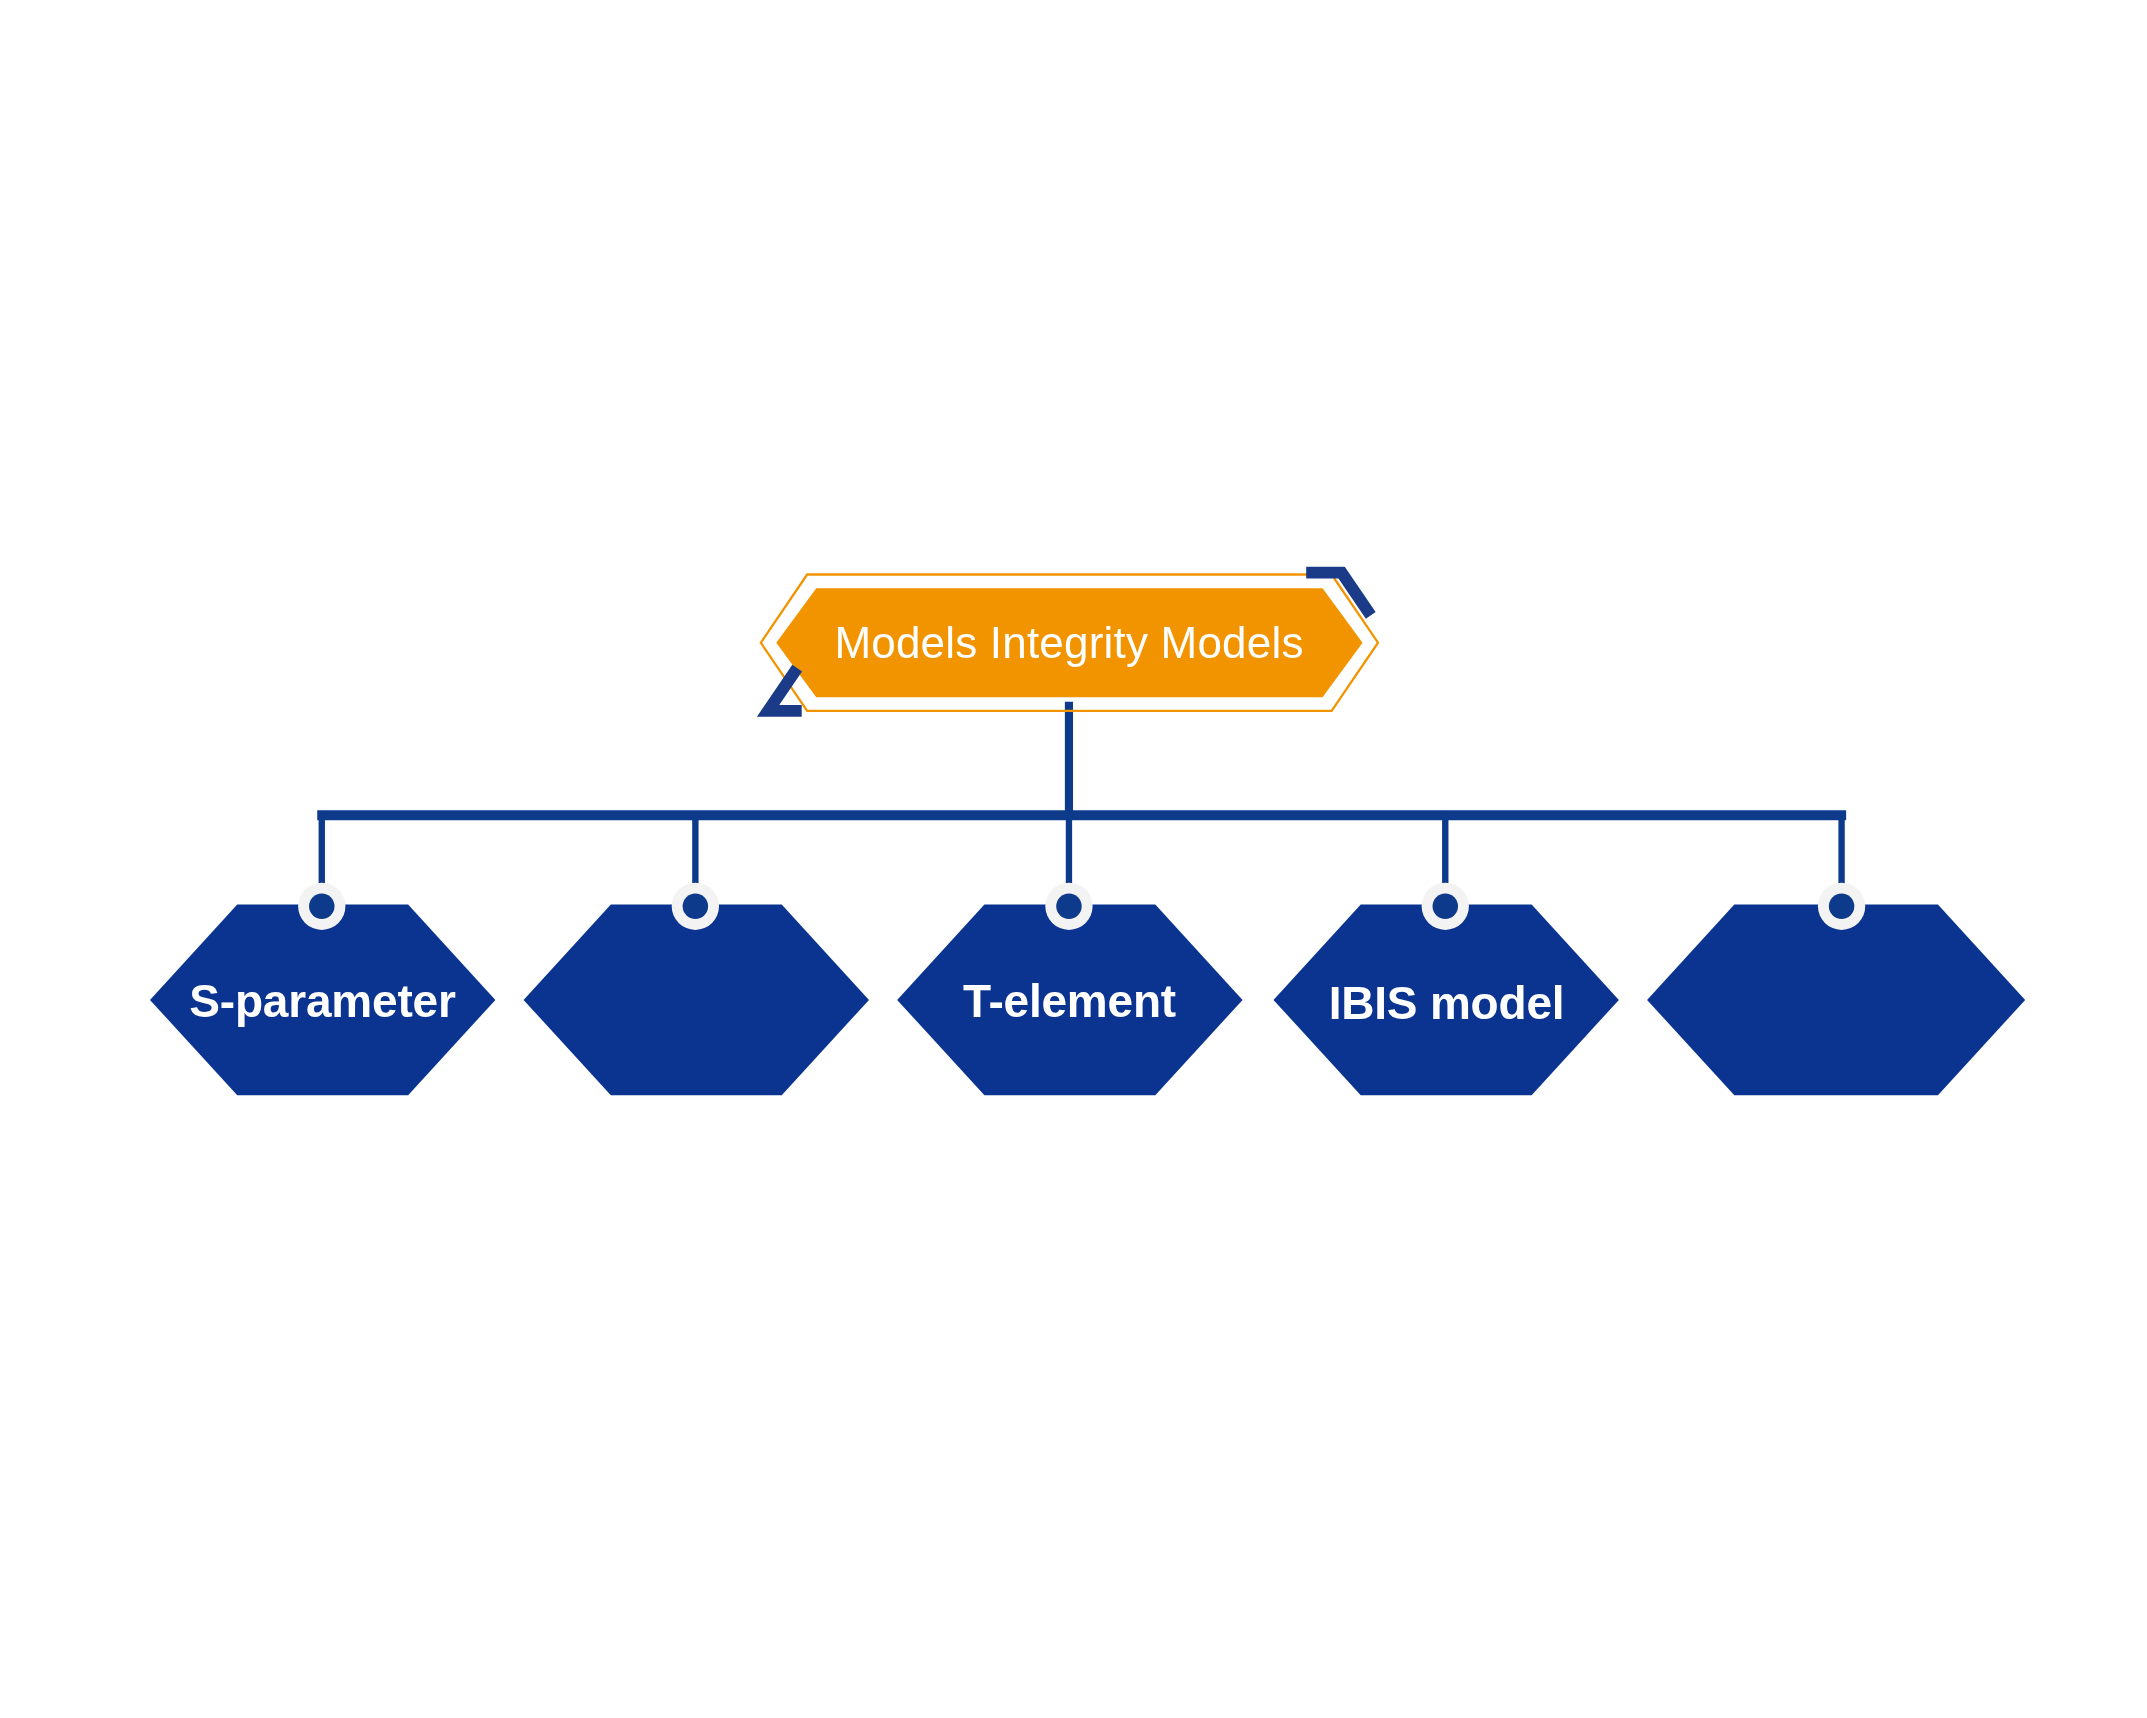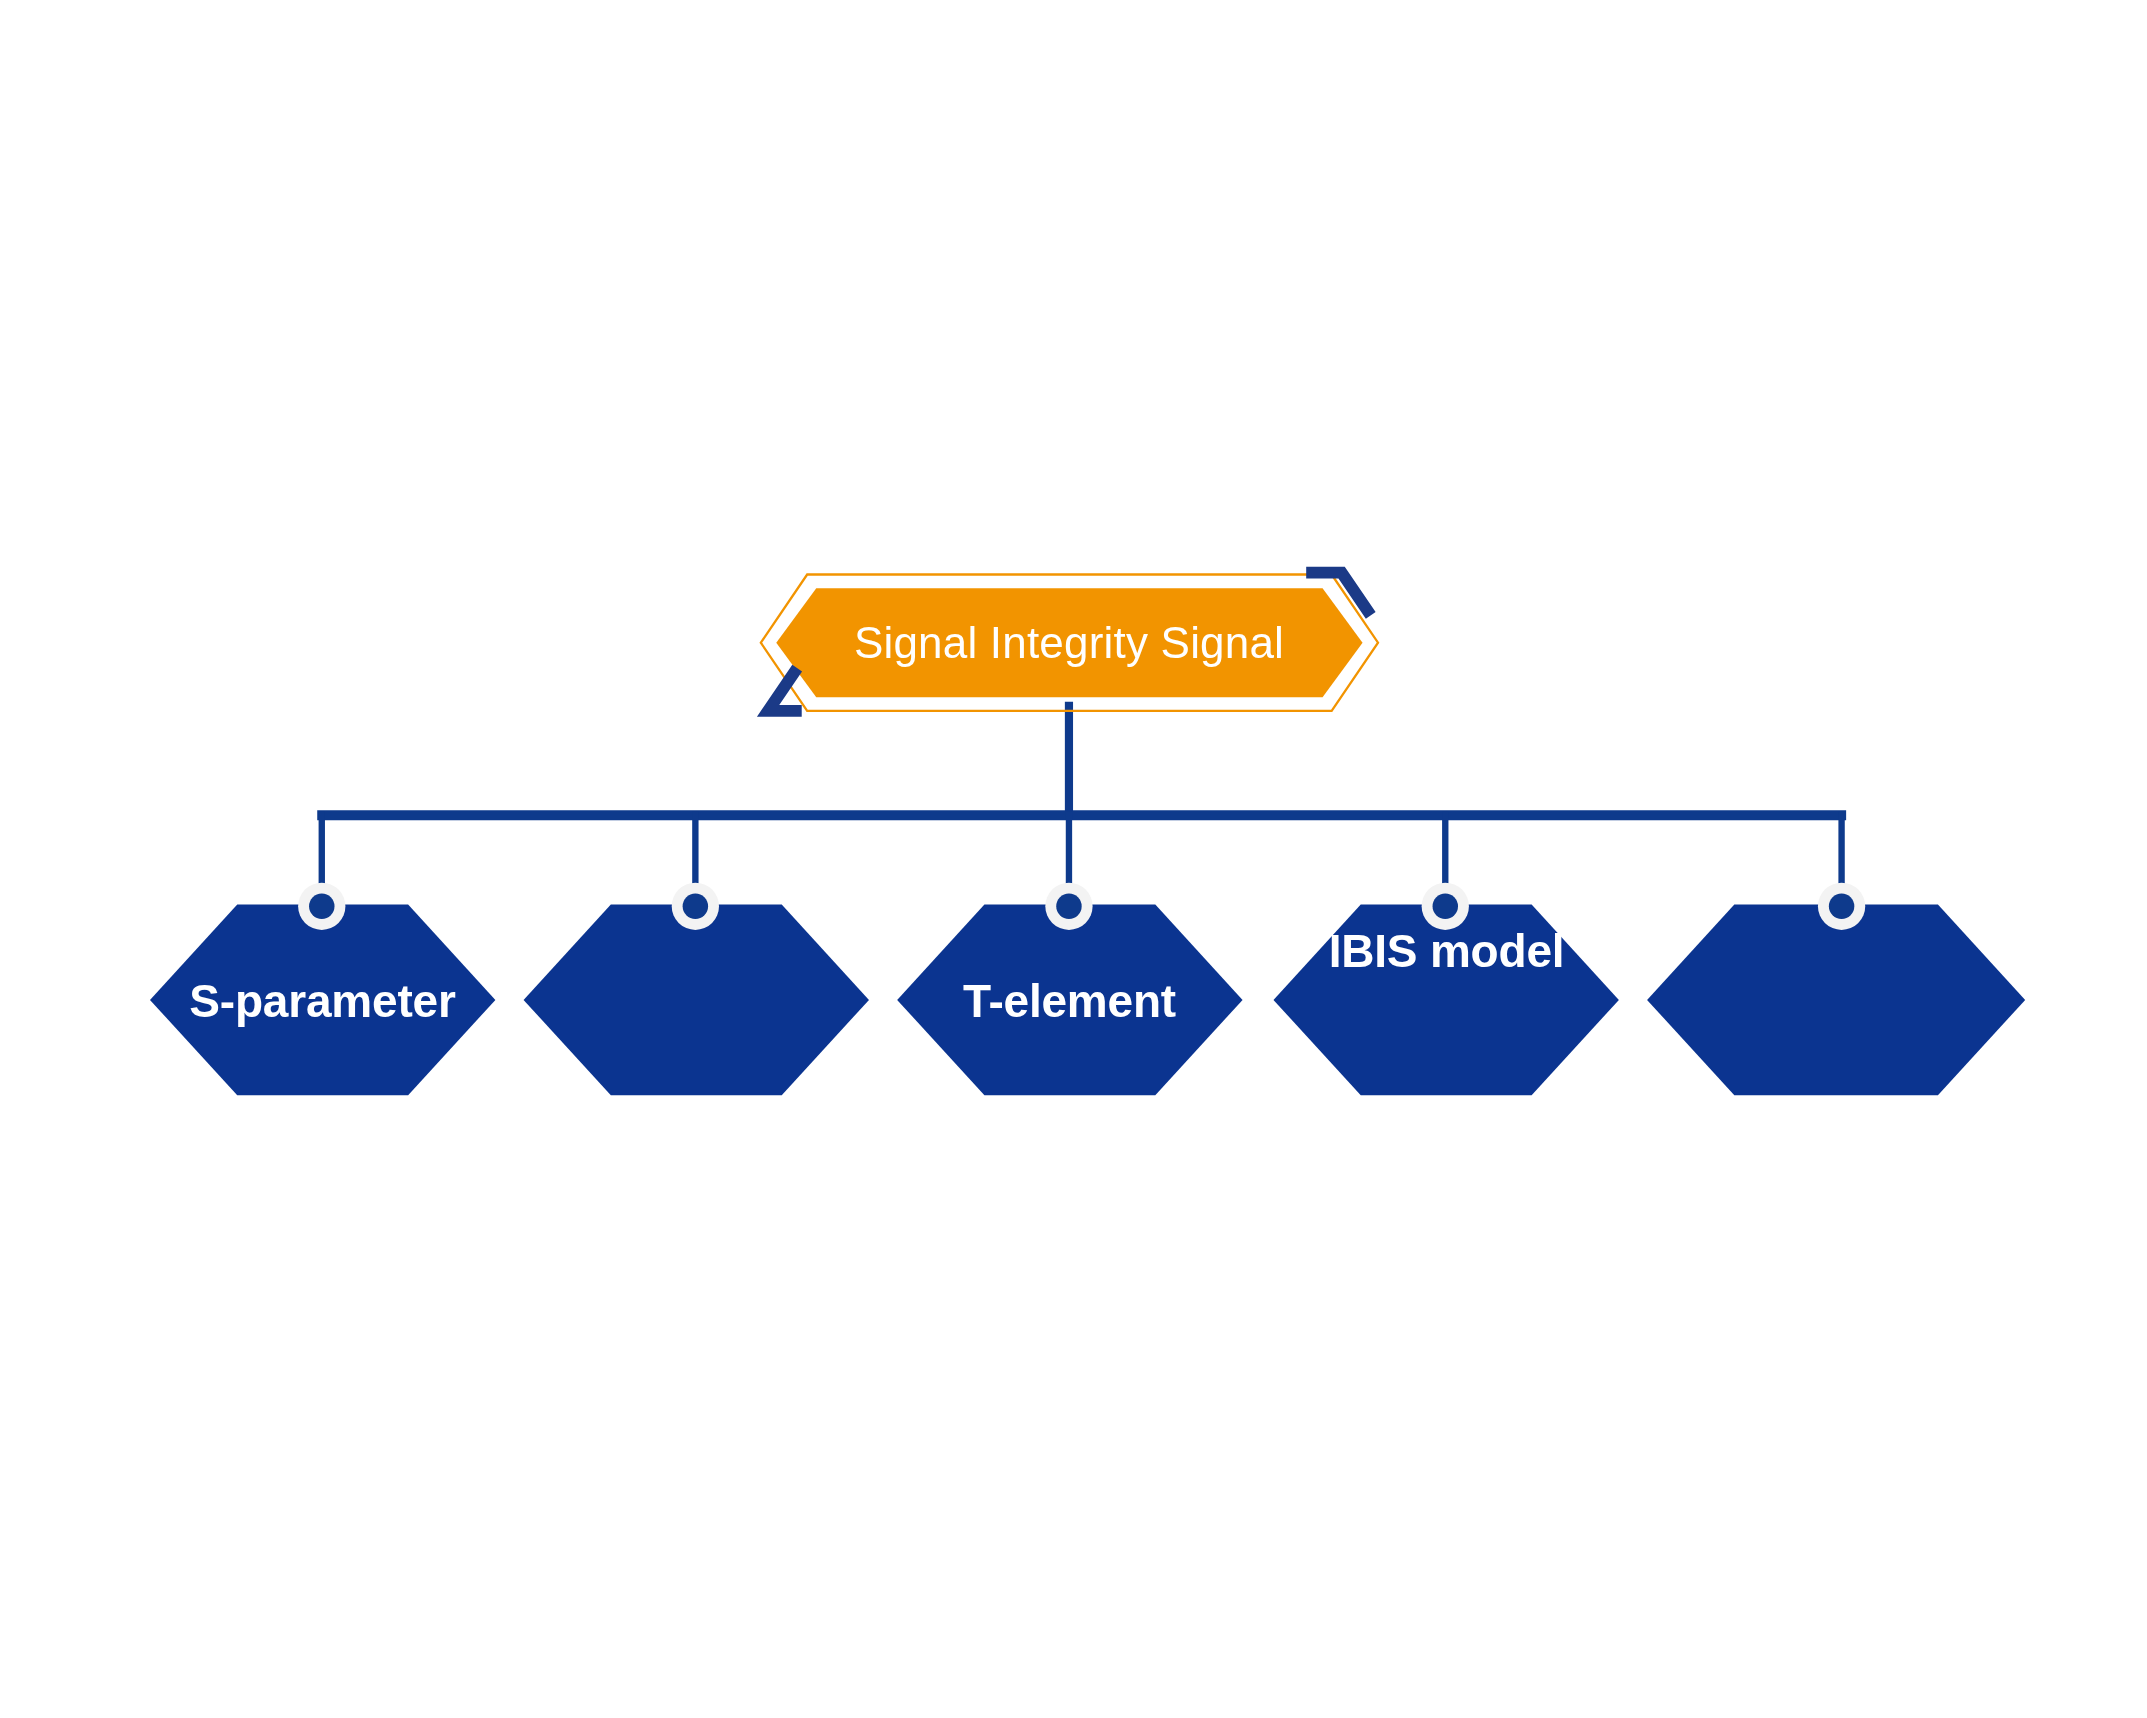--- a/index.html
+++ b/index.html
@@ -104,24 +104,24 @@
         <circle cx="1590" cy="997" r="26" fill="#F3F3F3"></circle>
         <circle cx="1590" cy="997" r="14" fill="#0E3A8C"></circle>
       </g>
       <g>
         <circle cx="2026" cy="997" r="26" fill="#F3F3F3"></circle>
         <circle cx="2026" cy="997" r="14" fill="#0E3A8C"></circle>
       </g>
     </g>
   </svg>
 
-  <div class="node-label root-label" style="left:776px; top:588px; width:586px; height:109px;">Signal Integrity Signal</div>
+  <div class="node-label root-label" style="left:776px; top:588px; width:586px; height:109px;">Models Integrity Models</div>
 
   <div class="node-label child-label" style="left:150px; top:905px; width:345px; height:191px;">S-parameter</div>
 
 
   <div class="node-label child-label" style="left:897px; top:905px; width:345px; height:191px;">T-element</div>
 
-  <div class="node-label child-label" style="left:1274px; top:855px; width:345px; height:191px;">IBIS model</div>
+  <div class="node-label child-label" style="left:1274px; top:907px; width:345px; height:191px;">IBIS model</div>
 
 
 </div>
 
 
 </body></html>

